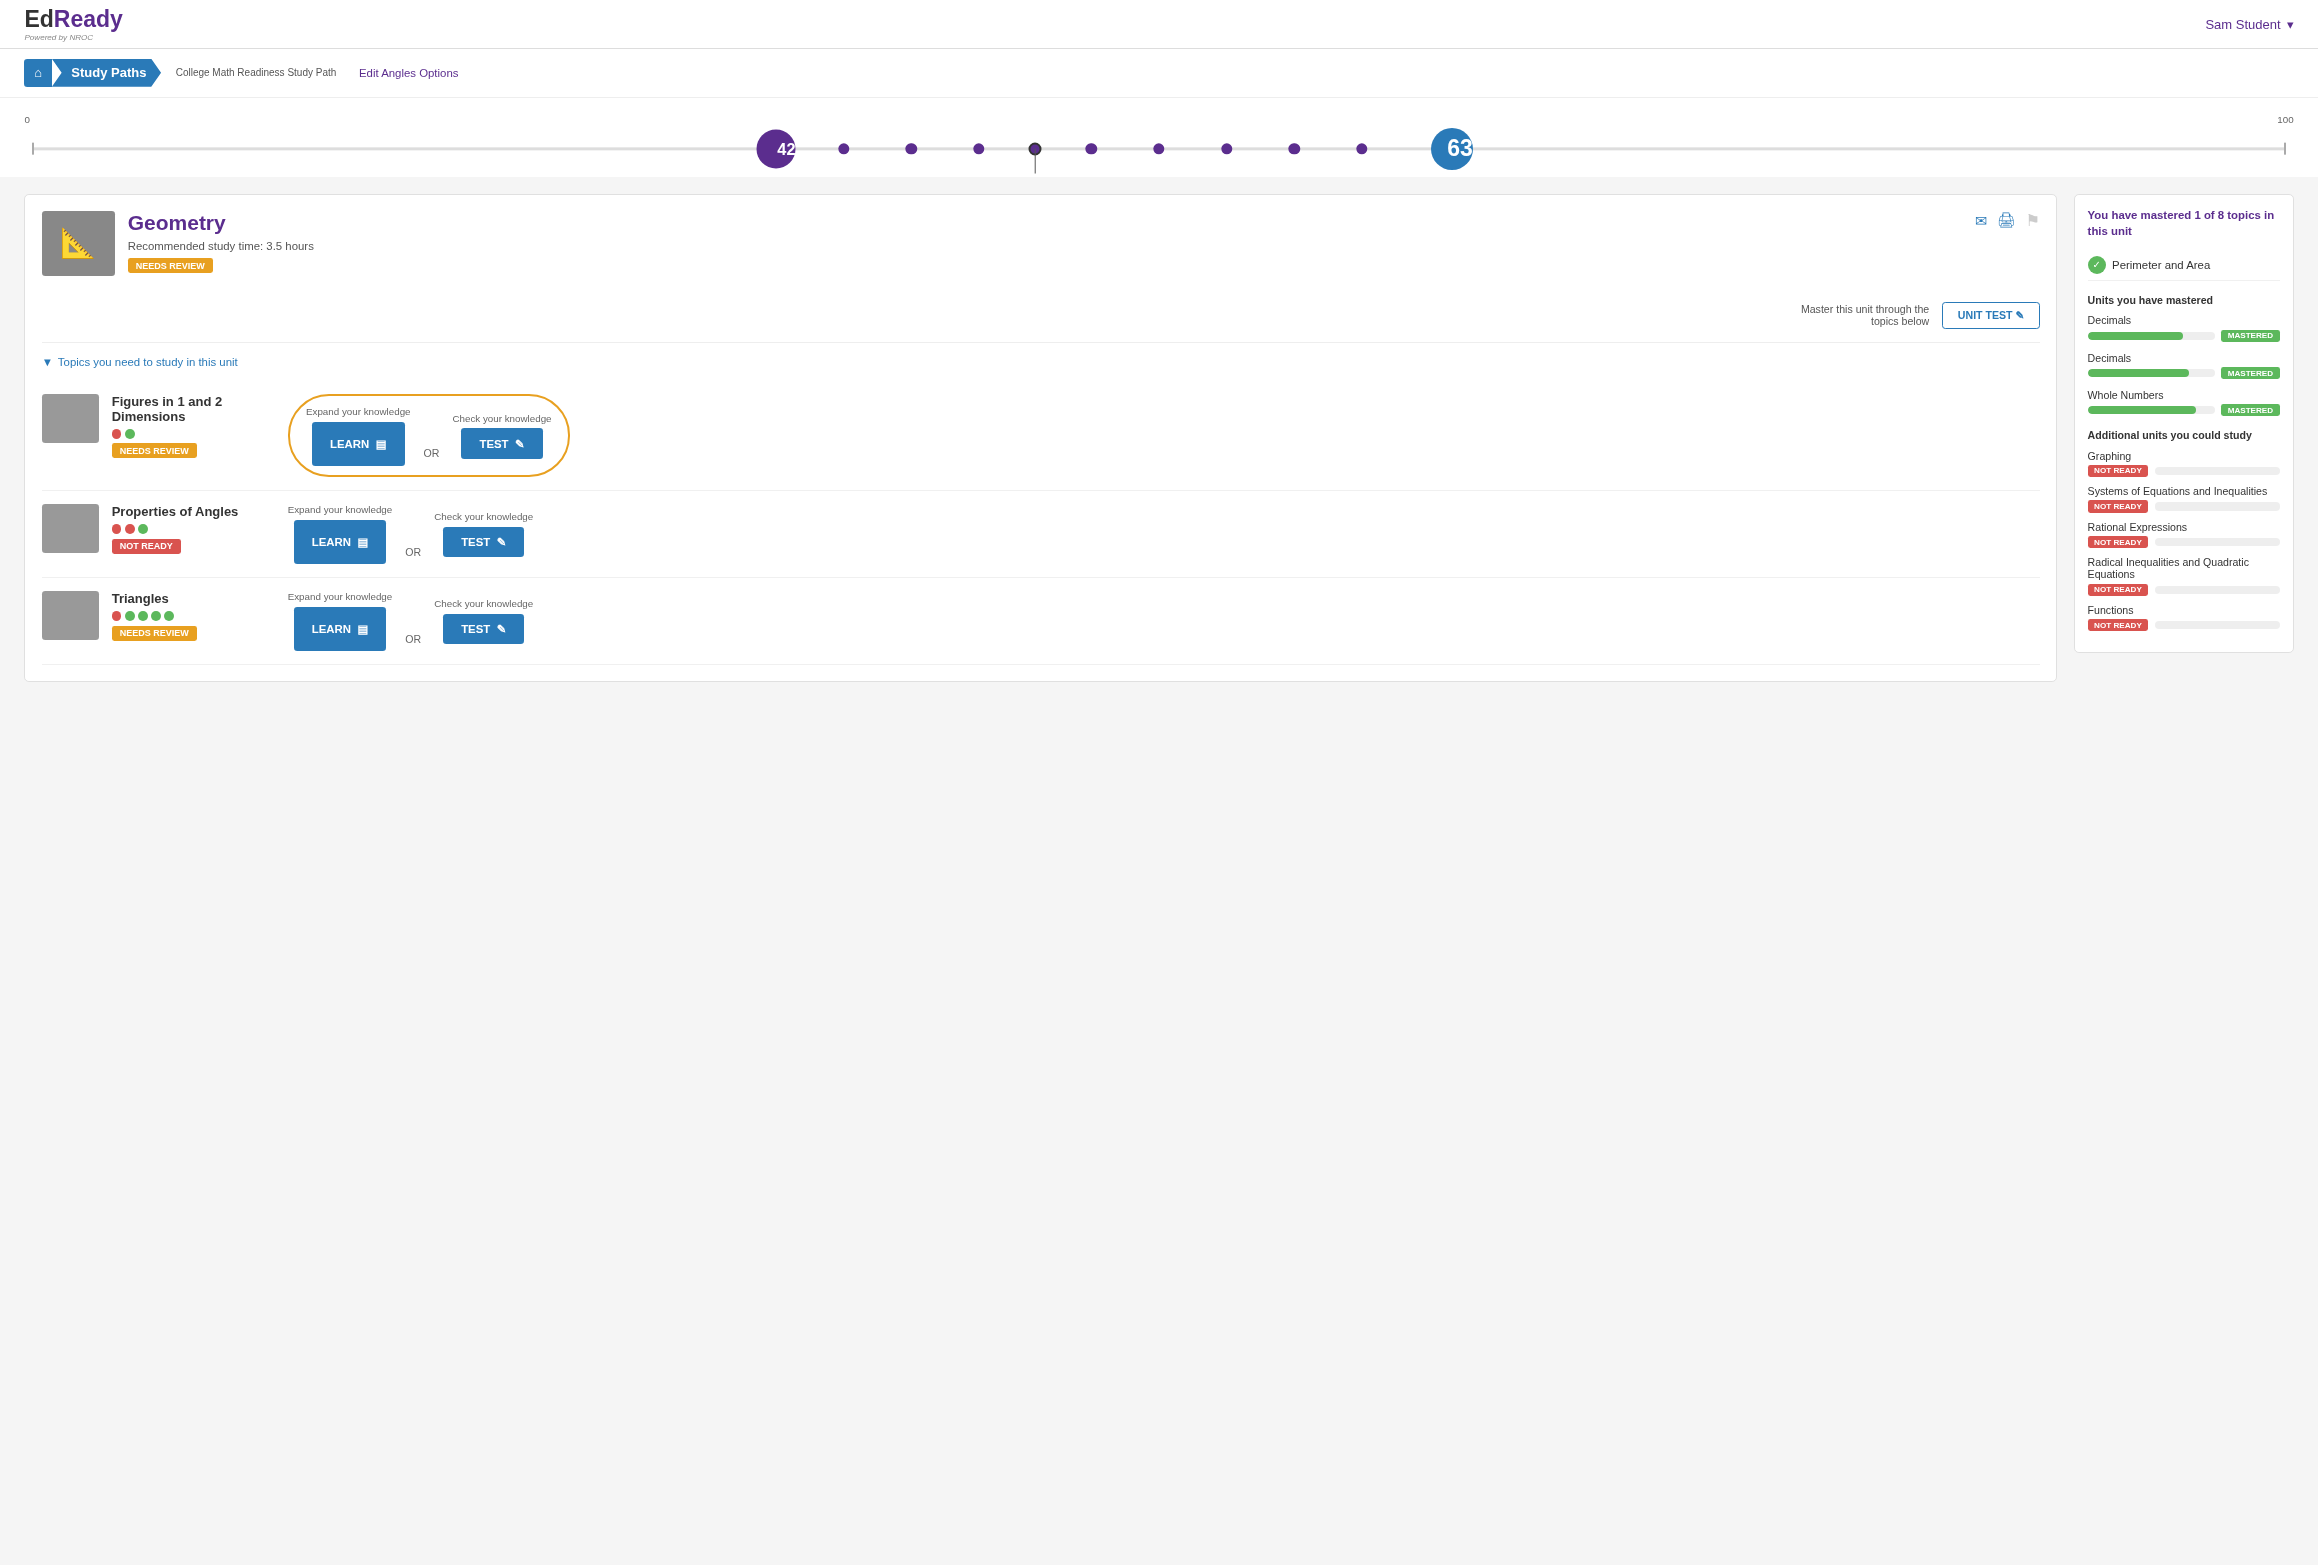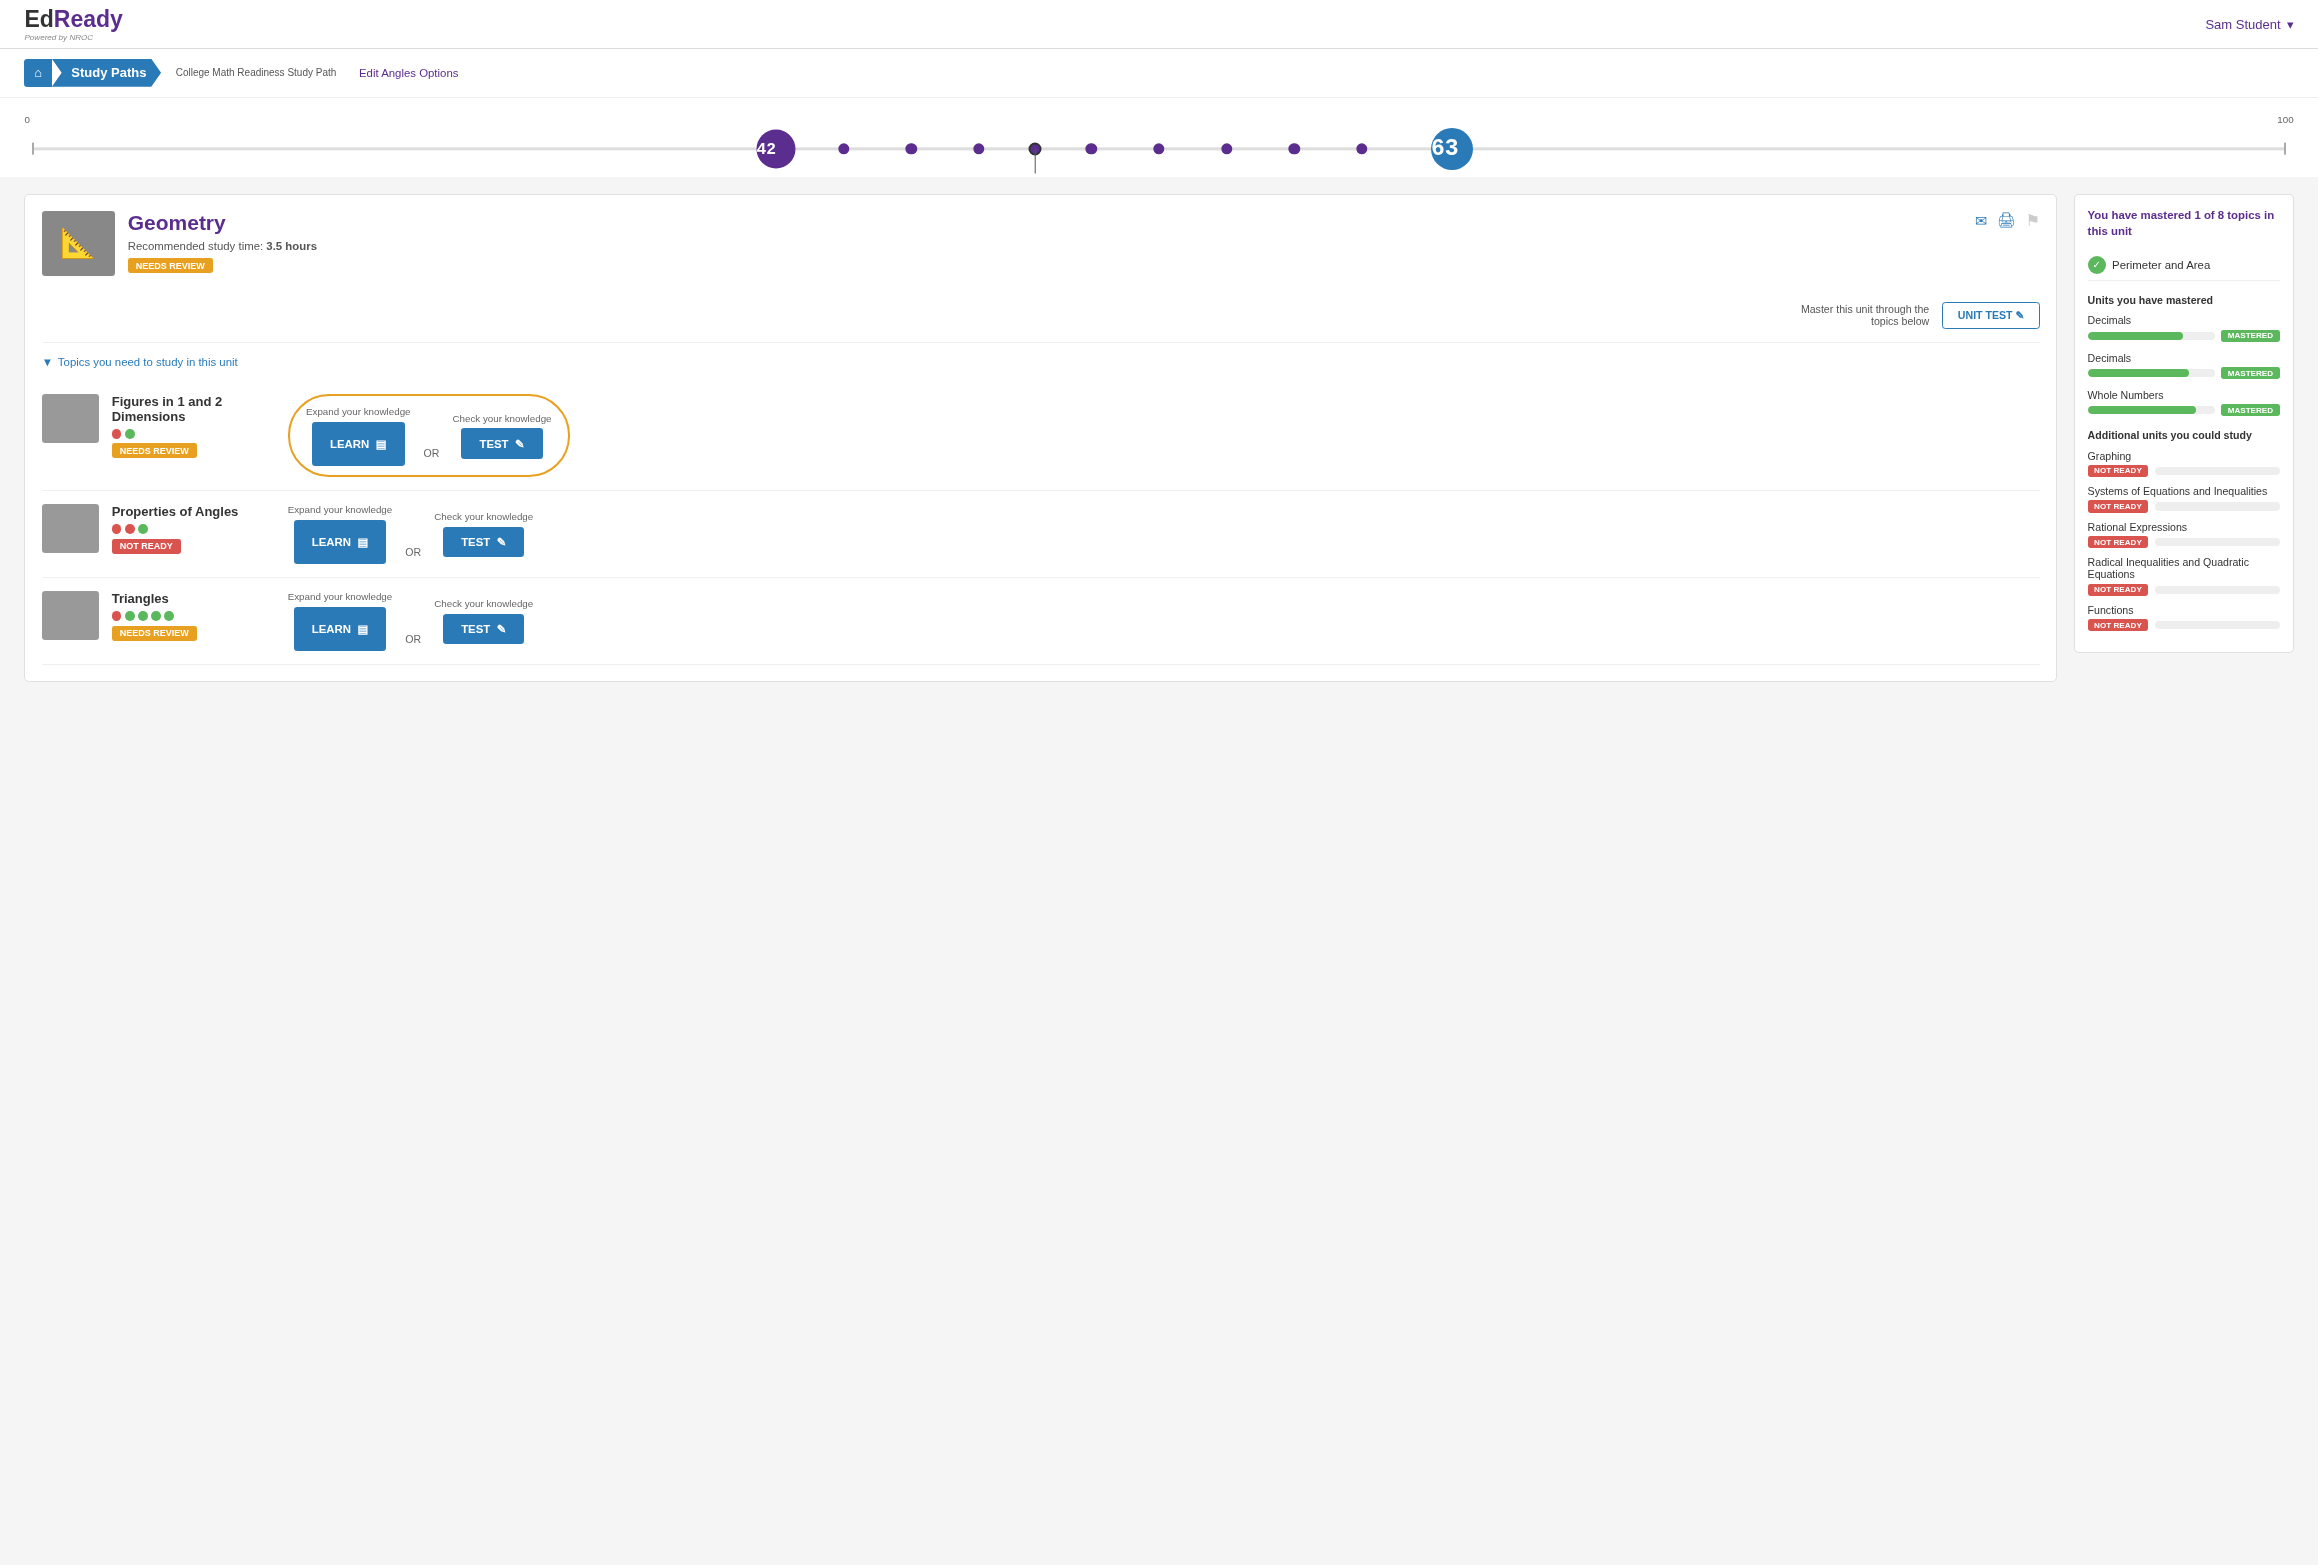--- a/index.html
+++ b/index.html
@@ -83,25 +83,24 @@
       background: #ddd;
       transform: translateY(-50%);
     }
     .score-bubble {
       position: absolute;
       top: 50%;
       transform: translate(-50%, -50%);
       border-radius: 50%;
       display: flex;
       align-items: center;
-      justify-content: flex-start;
+      justify-content: flex-end;
       font-weight: bold;
       color: white;
       z-index: 2;
-      font-family: Liberation Mono, monospace;
     }
     .score-42 {
       left: 33%;
       width: 39px;
       height: 39px;
       background: #5b2d8e;
       font-size: 16.3px;
     }
     .score-63 {
       left: 63%;
@@ -182,21 +181,21 @@
       justify-content: center;
       flex-shrink: 0;
     }
     .unit-image-icon {
       font-size: 29px;
       color: #ccc;
     }
     .unit-info { flex: 1; }
     .unit-title { font-size: 21px; font-weight: bold; color: #5b2d8e; margin-bottom: 4.9px; }
     .unit-study-time { font-size: 11.4px; color: #555; margin-bottom: 6.5px; }
-    .unit-study-time strong { font-weight: bold; }
+    .unit-study-time strong { font-weight: normal; }
     .needs-review-badge {
       display: inline-block;
       background: #e8a020;
       color: white;
       font-size: 9px;
       font-weight: bold;
       padding: 2.4px 8.1px;
       border-radius: 2.4px;
     }
     .not-ready-badge {

